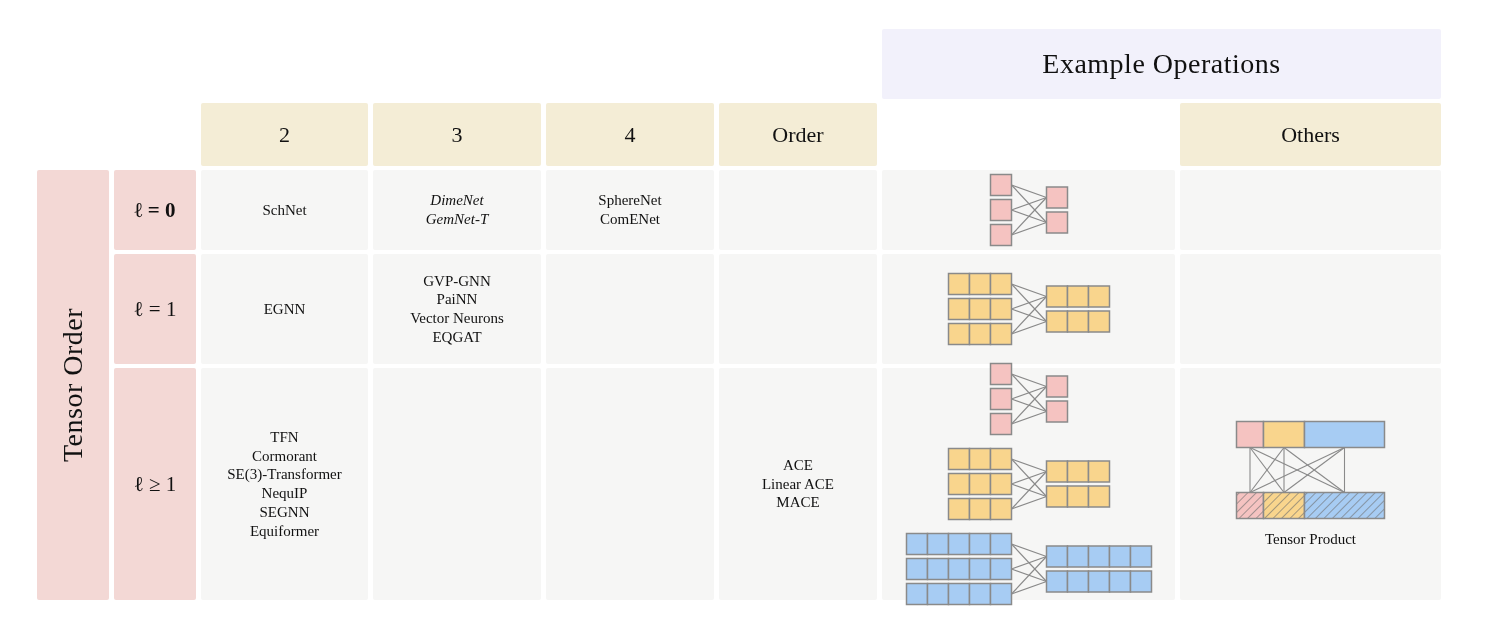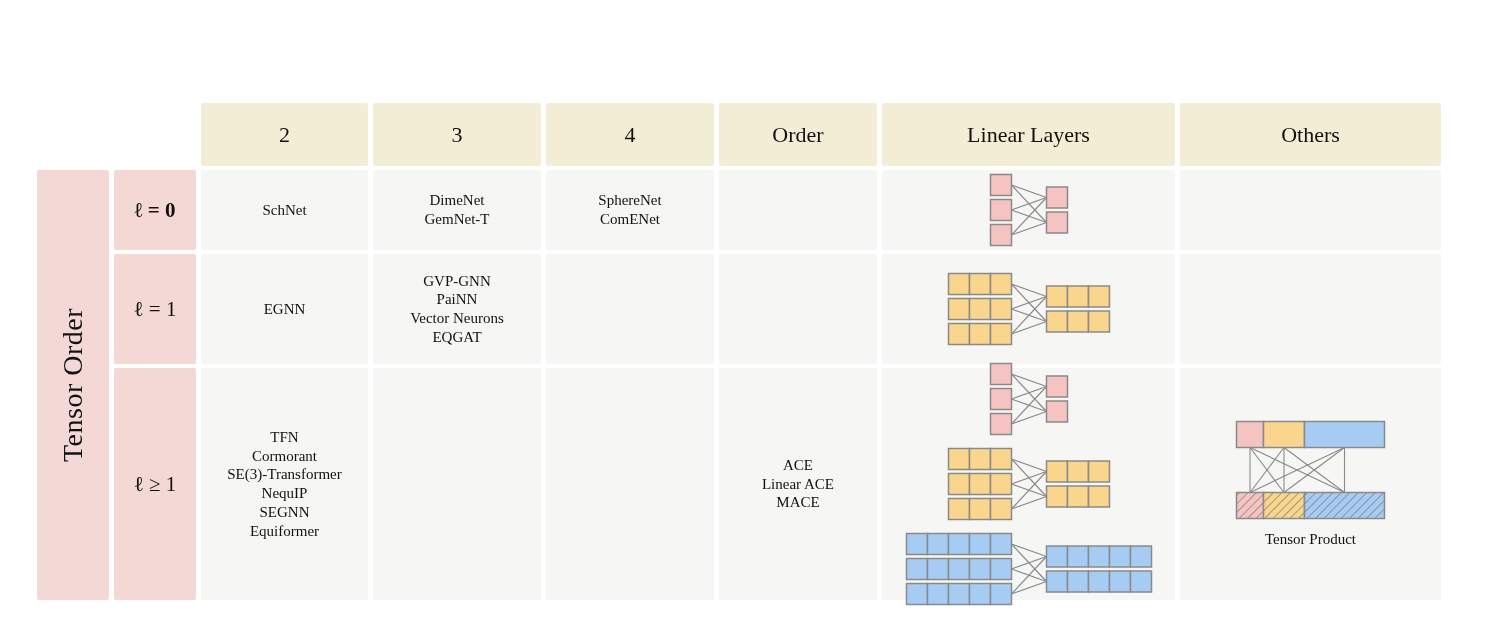--- a/index.html
+++ b/index.html
@@ -54,37 +54,37 @@
   .diagcell{flex-direction:column;gap:10px;}
   .tpwrap{display:flex;flex-direction:column;align-items:center;}
   .tp-label{font-size:15px;margin-top:5px;white-space:nowrap;}
 </style>
 </head>
 <body>
 
 <div class="page">
   <div class="grid">
 
+    <div class="band" style="grid-column:7/9;grid-row:1;">Example Operations</div>
 
     <div class="subhdr" style="grid-column:3;grid-row:2;">2</div>
     <div class="subhdr" style="grid-column:4;grid-row:2;">3</div>
     <div class="subhdr" style="grid-column:5;grid-row:2;">4</div>
     <div class="subhdr" style="grid-column:6;grid-row:2;">Order</div>
-    <div class="subhdr" style="grid-column:7;grid-row:2;">Linear Layers</div>
     <div class="subhdr" style="grid-column:8;grid-row:2;">Others</div>
 
     <div class="tensorband" style="grid-column:1;grid-row:3/6;">
       <span class="vtext">Tensor Order</span>
     </div>
     <div class="rowlabel" style="grid-column:2;grid-row:3;font-weight:bold;">ℓ = 0</div>
     <div class="rowlabel" style="grid-column:2;grid-row:4;">ℓ = 1</div>
     <div class="rowlabel" style="grid-column:2;grid-row:5;">ℓ ≥ 1</div>
 
     <div class="cell" style="grid-column:3;grid-row:3;">SchNet</div>
-    <div class="cell" style="grid-column:4;grid-row:3;">DimeNet
+    <div class="cell" style="grid-column:4;grid-row:3;font-style:italic;">DimeNet
 GemNet-T</div>
     <div class="cell" style="grid-column:5;grid-row:3;">SphereNet
 ComENet</div>
     <div class="cell" style="grid-column:6;grid-row:3;"></div>
     <div class="cell diagcell" style="grid-column:7;grid-row:3;">
       <div class="tpwrap"><svg width="80" height="74" viewBox="0 0 80 74">
             <line x1="22.5" y1="12" x2="57.5" y2="24.5" stroke="#8a8a8a" stroke-width="1.2"></line>
             <line x1="22.5" y1="12" x2="57.5" y2="49.5" stroke="#8a8a8a" stroke-width="1.2"></line>
             <line x1="22.5" y1="37" x2="57.5" y2="24.5" stroke="#8a8a8a" stroke-width="1.2"></line>
             <line x1="22.5" y1="37" x2="57.5" y2="49.5" stroke="#8a8a8a" stroke-width="1.2"></line>

